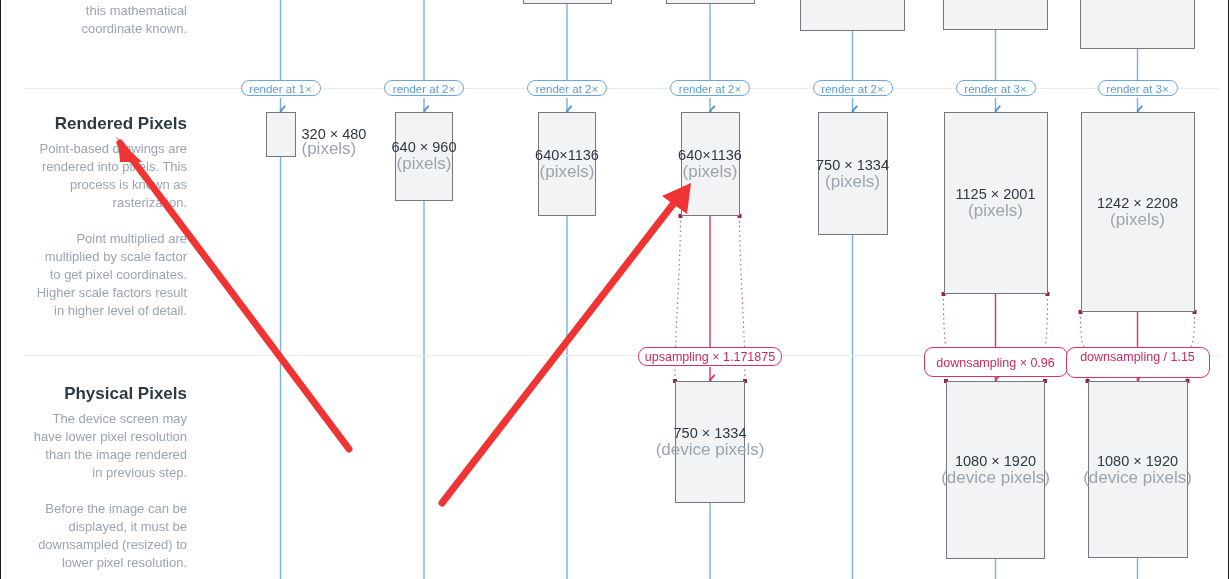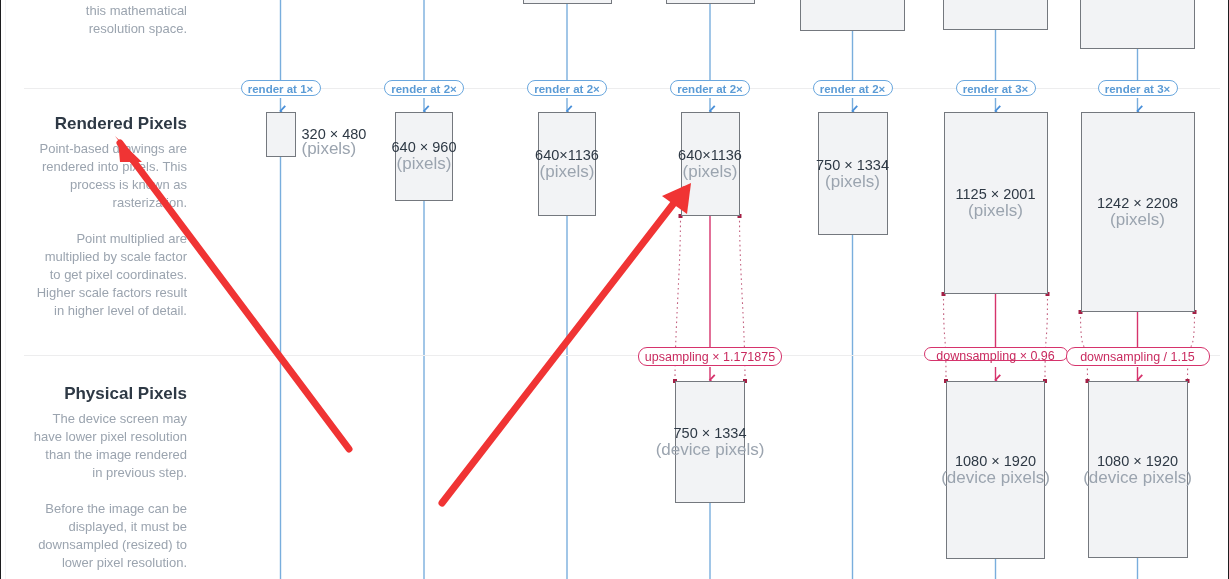--- a/index.html
+++ b/index.html
@@ -7,21 +7,21 @@
   #stage{position:relative;width:1229px;height:579px;overflow:hidden;background:#fff;}
   .edge{position:absolute;top:0;height:579px;width:1px;background:#1d1d1f;}
   .faint-v{position:absolute;top:0;height:579px;width:1px;background:#f5f5f7;}
   .divider{position:absolute;height:1px;background:#ededee;}
   .sec-title{position:absolute;color:#2e3945;font-size:17px;font-weight:700;letter-spacing:0px;white-space:nowrap;text-align:right;}
   .ptext{position:absolute;color:#9ba4af;font-size:13px;line-height:18px;white-space:nowrap;text-align:center;}
   .box{position:absolute;background:#f2f3f5;border:1px solid #74787e;box-sizing:border-box;}
   .boxlabel{position:absolute;text-align:center;white-space:nowrap;}
   .bl-size{color:#2e3945;font-size:14.5px;line-height:17px;}
   .bl-unit{color:#9ba4af;font-size:17px;line-height:16px;}
-  .rbadge{position:absolute;border:1px solid #6aa7de;border-radius:9px;background:#fff;color:#5b9bd5;font-size:11.5px;line-height:13px;white-space:nowrap;box-sizing:border-box;text-align:center;font-weight:bold;}
+  .rbadge{position:absolute;border:1px solid #6aa7de;border-radius:9px;background:#fff;color:#5b9bd5;font-size:11.5px;line-height:13px;white-space:nowrap;box-sizing:border-box;text-align:center;}
   .redbadge{position:absolute;border:1px solid #d6336c;border-radius:9px;background:#fff;color:#c92a5f;font-size:12.5px;line-height:15px;white-space:nowrap;box-sizing:border-box;text-align:center;}
   svg.layer{position:absolute;left:0;top:0;width:1229px;height:579px;overflow:visible;}
 </style>
 </head>
 <body>
 
 <div id="stage">
 <svg class="layer" xmlns="http://www.w3.org/2000/svg">
 <defs>
         <marker id="arrB" markerWidth="10" markerHeight="10" refX="4.2" refY="4" orient="auto">
@@ -78,21 +78,21 @@
 <line x1="1137.5" y1="558.0" x2="1137.5" y2="579" stroke="#79aedd" stroke-width="1.4"></line>
 </svg>
 <div class="edge" style="left:0px"></div>
 <div class="edge" style="left:1228px"></div>
 <div class="faint-v" style="left:5px"></div>
 <div class="divider" style="left:24px;top:88.0px;width:1196px"></div>
 <div class="divider" style="left:24px;top:355.0px;width:1196px"></div>
 <div class="sec-title" style="right:1042px;top:114px">Rendered Pixels</div>
 <div class="sec-title" style="right:1042px;top:384px">Physical Pixels</div>
 <div class="ptext" style="right:1042px;top:2px">this mathematical</div>
-<div class="ptext" style="right:1042px;top:20px">resolution space.</div>
+<div class="ptext" style="right:1042px;top:20px">coordinate known.</div>
 <div class="ptext" style="right:1042px;top:140px">Point-based drawings are</div>
 <div class="ptext" style="right:1042px;top:158px">rendered into pixels. This</div>
 <div class="ptext" style="right:1042px;top:176px">process is known as</div>
 <div class="ptext" style="right:1042px;top:194px">rasterization.</div>
 <div class="ptext" style="right:1042px;top:230px">Point multiplied are</div>
 <div class="ptext" style="right:1042px;top:248px">multiplied by scale factor</div>
 <div class="ptext" style="right:1042px;top:266px">to get pixel coordinates.</div>
 <div class="ptext" style="right:1042px;top:284px">Higher scale factors result</div>
 <div class="ptext" style="right:1042px;top:302px">in higher level of detail.</div>
 <div class="ptext" style="right:1042px;top:410px">The device screen may</div>
@@ -134,27 +134,27 @@
 <div class="boxlabel bl-unit" style="left:620.0px;top:442.0px;width:180px">(device pixels)</div>
 <div class="redbadge" style="left:638.0px;top:347.0px;width:144px;padding-top:2px;height:19px">upsampling × 1.171875</div>
 <div class="rbadge" style="left:812.5px;top:80.0px;width:80px;padding-top:2px;height:16px">render at 2×</div>
 <div class="boxlabel bl-size" style="left:772.5px;top:156.5px;width:160px">750 × 1334</div>
 <div class="boxlabel bl-unit" style="left:772.5px;top:173.5px;width:160px">(pixels)</div>
 <div class="rbadge" style="left:955.5px;top:80.0px;width:80px;padding-top:2px;height:16px">render at 3×</div>
 <div class="boxlabel bl-size" style="left:915.5px;top:186.0px;width:160px">1125 × 2001</div>
 <div class="boxlabel bl-unit" style="left:915.5px;top:203.0px;width:160px">(pixels)</div>
 <div class="boxlabel bl-size" style="left:905.5px;top:453.0px;width:180px">1080 × 1920</div>
 <div class="boxlabel bl-unit" style="left:905.5px;top:470.0px;width:180px">(device pixels)</div>
-<div class="redbadge" style="left:923.5px;top:347.0px;width:144px;padding-top:1px;height:14px">downsampling × 0.96</div>
+<div class="redbadge" style="left:923.5px;top:347.0px;width:144px;padding-top:8px;height:30px">downsampling × 0.96</div>
 <div class="rbadge" style="left:1097.5px;top:80.0px;width:80px;padding-top:2px;height:16px">render at 3×</div>
 <div class="boxlabel bl-size" style="left:1057.5px;top:195.0px;width:160px">1242 × 2208</div>
 <div class="boxlabel bl-unit" style="left:1057.5px;top:212.0px;width:160px">(pixels)</div>
 <div class="boxlabel bl-size" style="left:1047.5px;top:452.5px;width:180px">1080 × 1920</div>
 <div class="boxlabel bl-unit" style="left:1047.5px;top:469.5px;width:180px">(device pixels)</div>
-<div class="redbadge" style="left:1065.5px;top:347.0px;width:144px;padding-top:2px;height:19px">downsampling / 1.15</div>
+<div class="redbadge" style="left:1065.5px;top:347.0px;width:144px;padding-top:2px;height:31px">downsampling / 1.15</div>
 <svg class="layer" xmlns="http://www.w3.org/2000/svg">
 <g>
         <path d="M349,449 L120,143" stroke="#f03434" stroke-width="7" stroke-linecap="round" fill="none"></path>
         <path d="M115,136 L142,162 L120,162 L118,140 Z" fill="#f03434"></path>
       </g>
 <g>
         <path d="M442,503 L684,190" stroke="#f03434" stroke-width="7" stroke-linecap="round" fill="none"></path>
         <path d="M691,183 L687,214 L662,196 Z" fill="#f03434"></path>
       </g>
 </svg>

